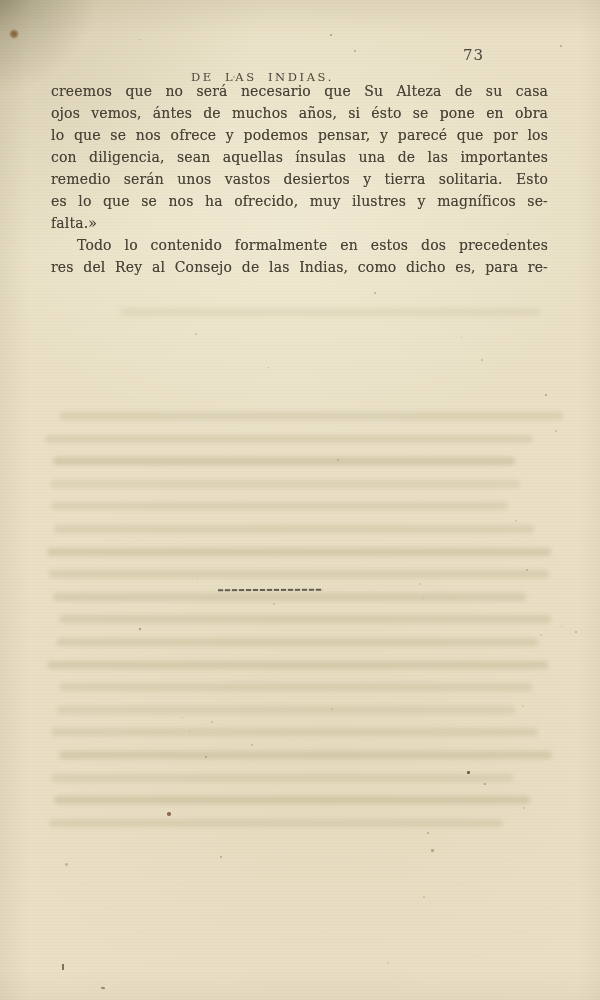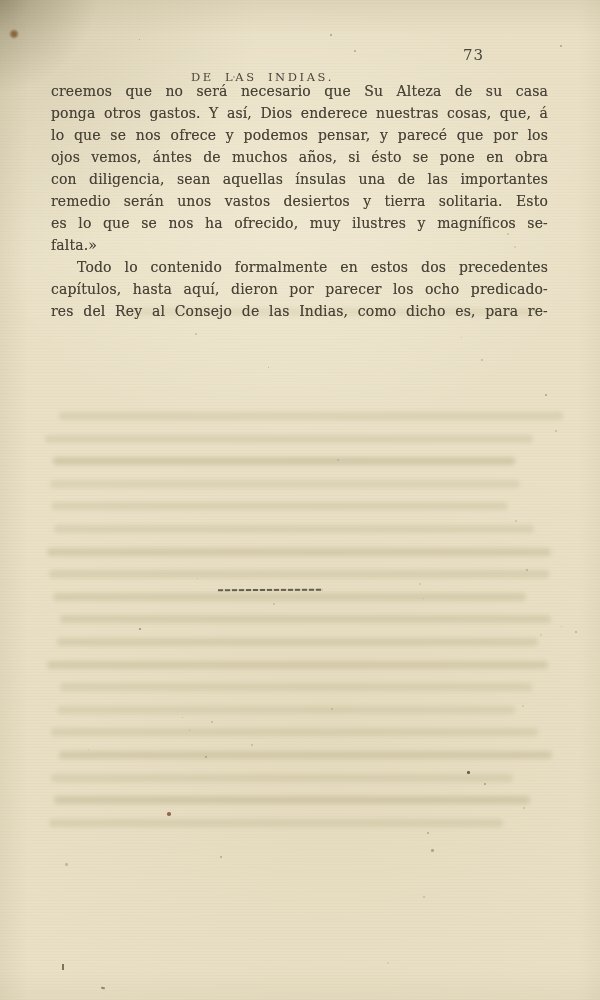--- a/index.html
+++ b/index.html
@@ -92,31 +92,29 @@
       <div class="ghost-line" style="left: 59px; top: 751px; width: 493px; opacity: 0.34;"></div>
       <div class="ghost-line" style="left: 51px; top: 773.6px; width: 462px; opacity: 0.25;"></div>
       <div class="ghost-line" style="left: 54px; top: 796.2px; width: 476px; opacity: 0.36;"></div>
       <div class="ghost-line" style="left: 49px; top: 818.8px; width: 454px; opacity: 0.26;"></div>
       <div class="ghost-line" style="left: 120px; top: 308px; width: 420px; opacity: 0.16;"></div>
     </div>
 
   <div class="text-block">
     <div class="para para1">
         <div class="line">creemos que no será necesario que Su Alteza de su casa</div>
-        <div class="line">ponga otros gastos. Y así, Dios enderece nuestras cosas, que, á</div>
+        <div class="line">ojos vemos, ántes de muchos años, si ésto se pone en obra</div>
         <div class="line">lo que se nos ofrece y podemos pensar, y parecé que por los</div>
-        <div class="line">ojos vemos, ántes de muchos años, si ésto se pone en obra</div>
         <div class="line">con diligencia, sean aquellas ínsulas una de las importantes</div>
         <div class="line">remedio serán unos vastos desiertos y tierra solitaria. Esto</div>
         <div class="line">es lo que se nos ha ofrecido, muy ilustres y magníficos se-</div>
         <div class="line last">falta.»</div>
       </div>
     <div class="para para2">
         <div class="line">Todo lo contenido formalmente en estos dos precedentes</div>
-        <div class="line">capítulos, hasta aquí, dieron por parecer los ocho predicado-</div>
         <div class="line">res del Rey al Consejo de las Indias, como dicho es, para re-</div>
       </div>
   </div>
 
   <div class="divider"></div>
 
   <div class="fox-spot"></div>
   <div class="mark m1"></div>
   <div class="mark m2"></div>
   <div class="mark m3"></div>

